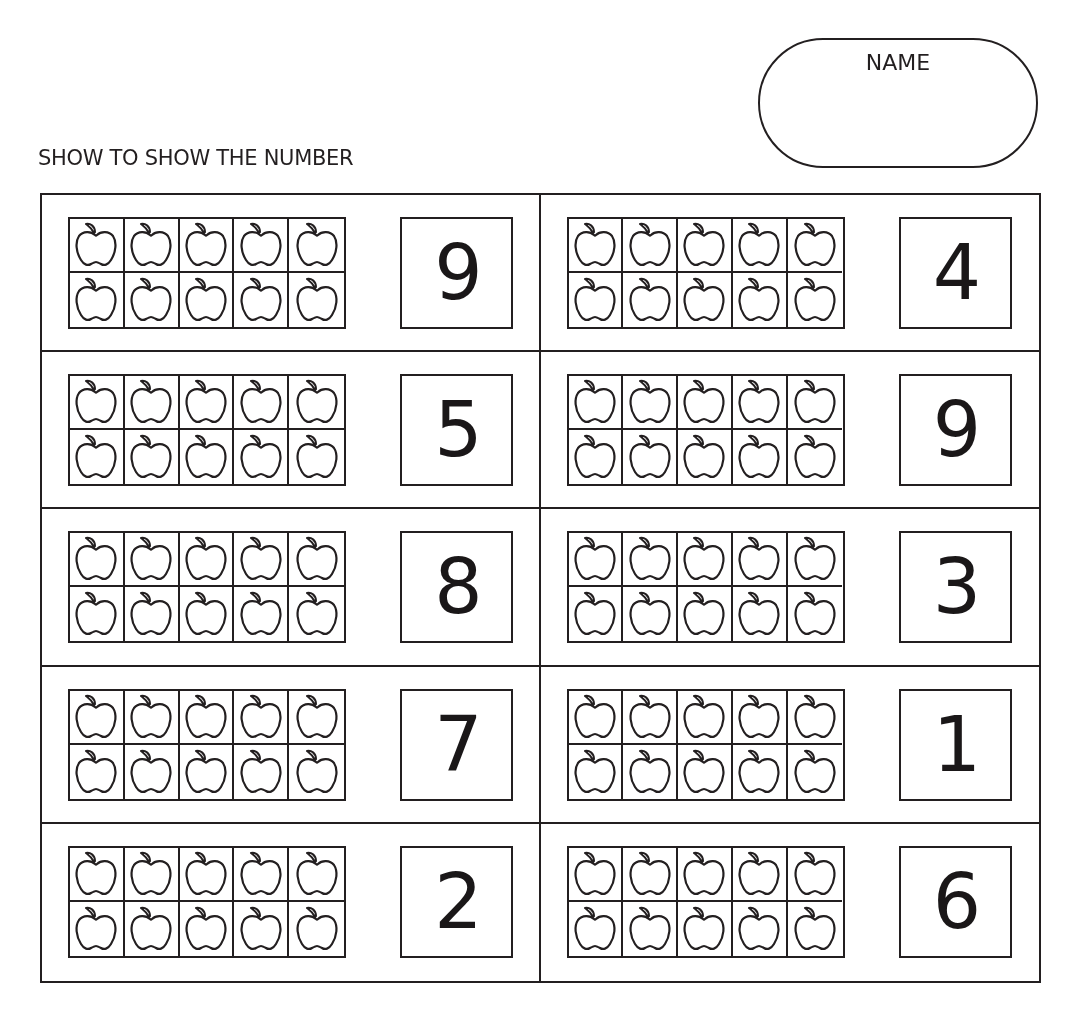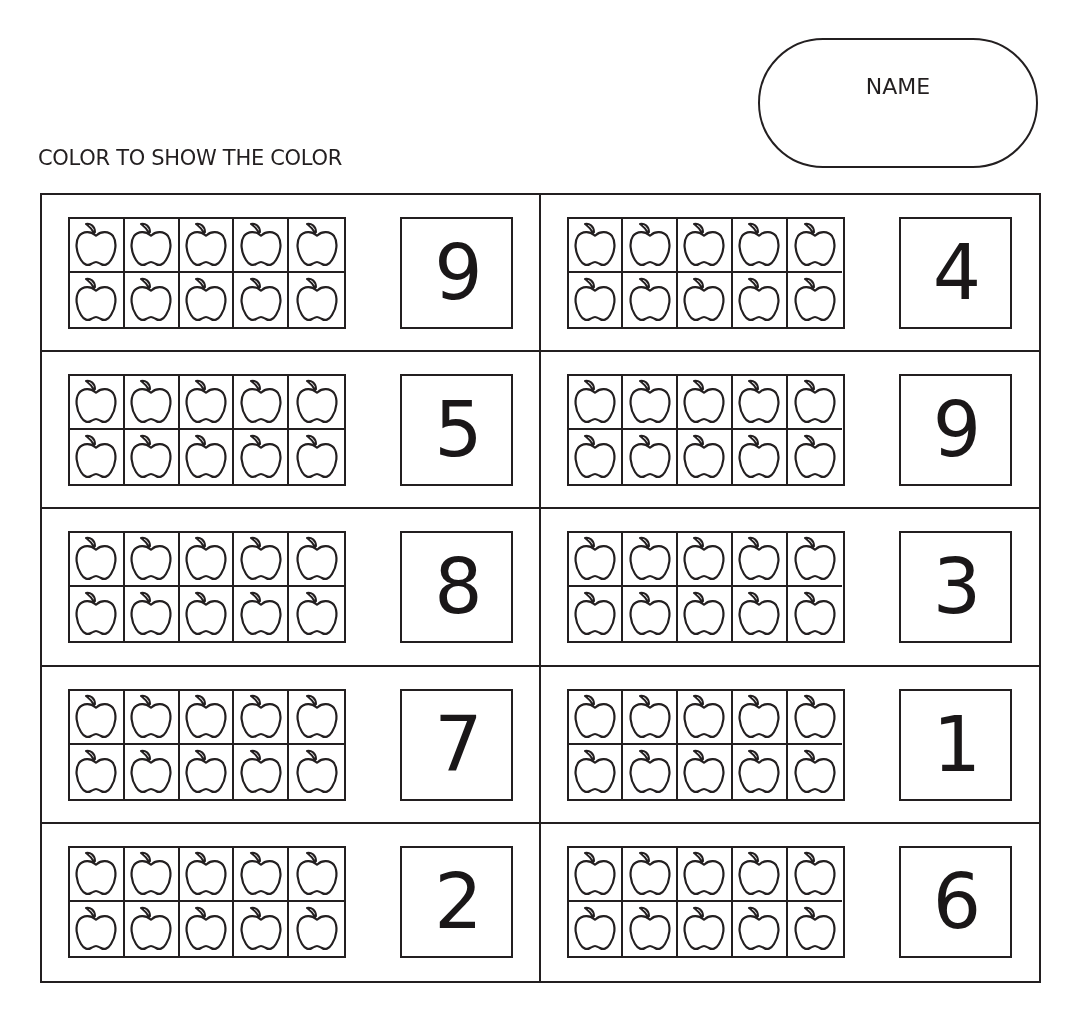--- a/index.html
+++ b/index.html
@@ -28,21 +28,20 @@
     .name-label {
       position: absolute;
       left: 0;
       right: 0;
       top: 10px;
       text-align: center;
       font-size: 22px;
       letter-spacing: 0px;
       font-family: "DejaVu Sans", sans-serif;
       font-weight: normal;
-      margin-top: 24px;
     }
     .instruction {
       position: absolute;
       left: 38px;
       top: 146px;
       font-size: 21px;
       font-family: "DejaVu Sans", sans-serif;
       letter-spacing: -0.3px;
       color: #231f20;
     }
@@ -118,21 +117,21 @@
       letter-spacing: -4px;
     }
   </style>
 </head>
 <body>
 
 <div class="name-box">
   <div class="name-label">NAME</div>
 </div>
 
-<div class="instruction">COLOR TO SHOW THE COLOR</div>
+<div class="instruction">SHOW TO SHOW THE NUMBER</div>
 
 <div class="grid" id="grid">
     <div class="cell left">
       <div class="ten-frame">
         <div class="frame-slot">
   <svg viewBox="0 0 44 48">
     <path d="M20 12 C 17 6, 13 4, 12 3 C 16 2, 21 5, 21 11 Z" fill="none" stroke="#231f20" stroke-width="2" stroke-linejoin="round"></path>
     <path d="M21 14 C 17 10, 9 10, 5 15 C 1 21, 2 31, 7 39 C 10 44, 14 45, 17 43 C 19 42, 21 41, 22 41 C 23 41, 25 42, 27 43 C 30 45, 34 44, 37 39 C 42 31, 43 21, 39 15 C 35 10, 27 10, 23 14 C 22 15, 22 15, 21 14 Z" fill="none" stroke="#231f20" stroke-width="2.2" stroke-linejoin="round"></path>
   </svg>
 </div>

